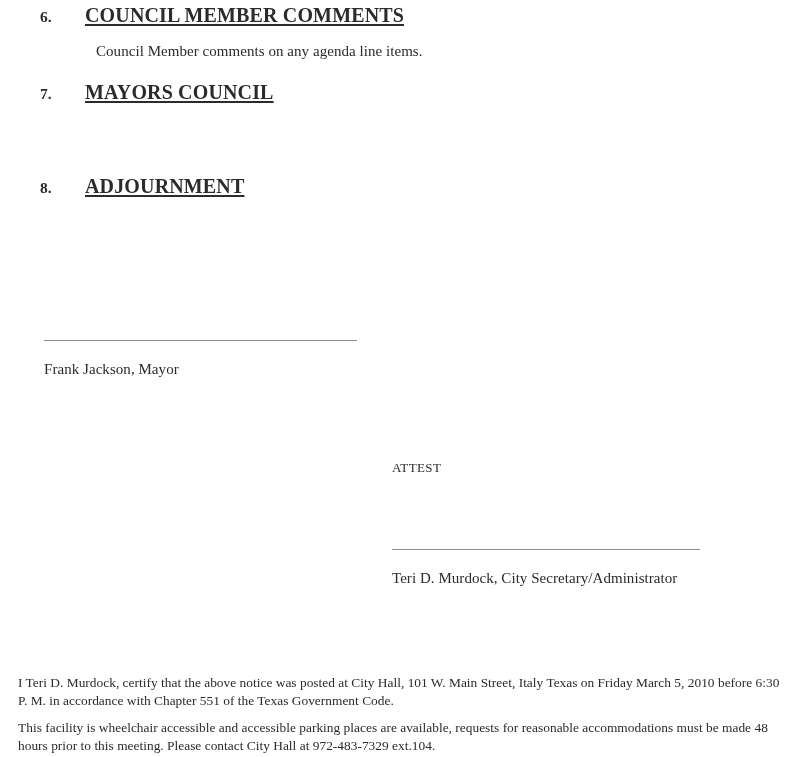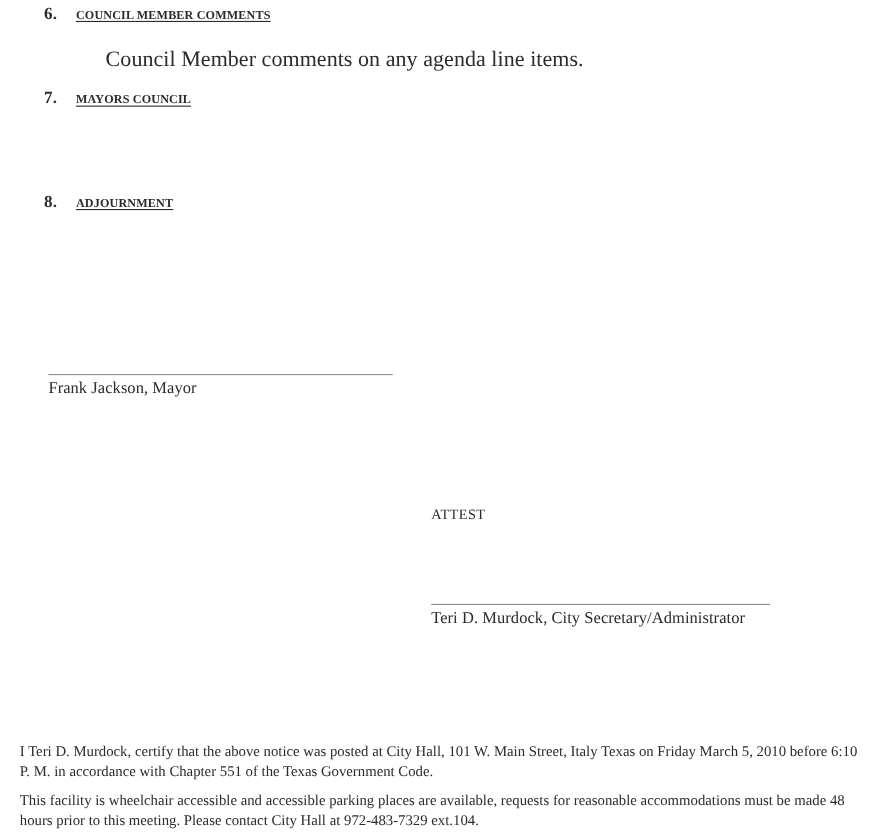--- a/index.html
+++ b/index.html
@@ -31,36 +31,37 @@
   }
   .agenda-num {
     font-weight: bold;
     font-size: 15.5px;
     width: 29px;
     flex: 0 0 29px;
     letter-spacing: 0.1px;
   }
   .agenda-title {
     font-weight: bold;
-    font-size: 11px;
+    font-size: 20px;
     text-decoration: underline;
     text-underline-offset: 2px;
     letter-spacing: 0.15px;
     white-space: nowrap;
+    margin-left: 16px;
   }
 
   #item-council { top: 4px; }
   #item-mayors  { top: 81px; }
   #item-adjourn { top: 175px; }
 
   
   .agenda-body {
     position: absolute;
     left: 96px;
-    font-size: 20px;
+    font-size: 15px;
     letter-spacing: 0.05px;
     white-space: nowrap;
   }
   #body-council { top: 43px; }
   #body-mayor   { top: 118px; }
 
   
   .sig-line {
     position: absolute;
     height: 0;
@@ -74,20 +75,21 @@
   #sig-line-secretary {
     left: 392px;
     top: 549px;
     width: 308px;
   }
   .sig-name {
     position: absolute;
     font-size: 15px;
     letter-spacing: 0.05px;
     white-space: nowrap;
+    margin-top: 16px;
   }
   #sig-name-mayor {
     left: 44px;
     top: 345px;
   }
   #sig-name-secretary {
     left: 392px;
     top: 554px;
   }
 
@@ -133,16 +135,16 @@
     <span class="agenda-title">ADJOURNMENT</span>
   </div>
 
   <div class="sig-line" id="sig-line-mayor"></div>
   <div class="sig-name" id="sig-name-mayor">Frank Jackson, Mayor</div>
 
   <div id="attest-label">ATTEST</div>
   <div class="sig-line" id="sig-line-secretary"></div>
   <div class="sig-name" id="sig-name-secretary">Teri D. Murdock, City Secretary/Administrator</div>
 
-  <div class="footer-para" id="footer-certify">I Teri D. Murdock, certify that the above notice was posted at City Hall, 101 W. Main Street, Italy Texas on Friday March 5, 2010 before 6:10 P. M. in accordance with Chapter 551 of the Texas Government Code.</div>
+  <div class="footer-para" id="footer-certify">I Teri D. Murdock, certify that the above notice was posted at City Hall, 101 W. Main Street, Italy Texas on Friday March 5, 2010 before 6:30 P. M. in accordance with Chapter 551 of the Texas Government Code.</div>
   <div class="footer-para" id="footer-ada">This facility is wheelchair accessible and accessible parking places are available, requests for reasonable accommodations must be made 48 hours prior to this meeting.  Please contact City Hall at 972-483-7329 ext.104.</div>
 
 </div>
 
 </body></html>

